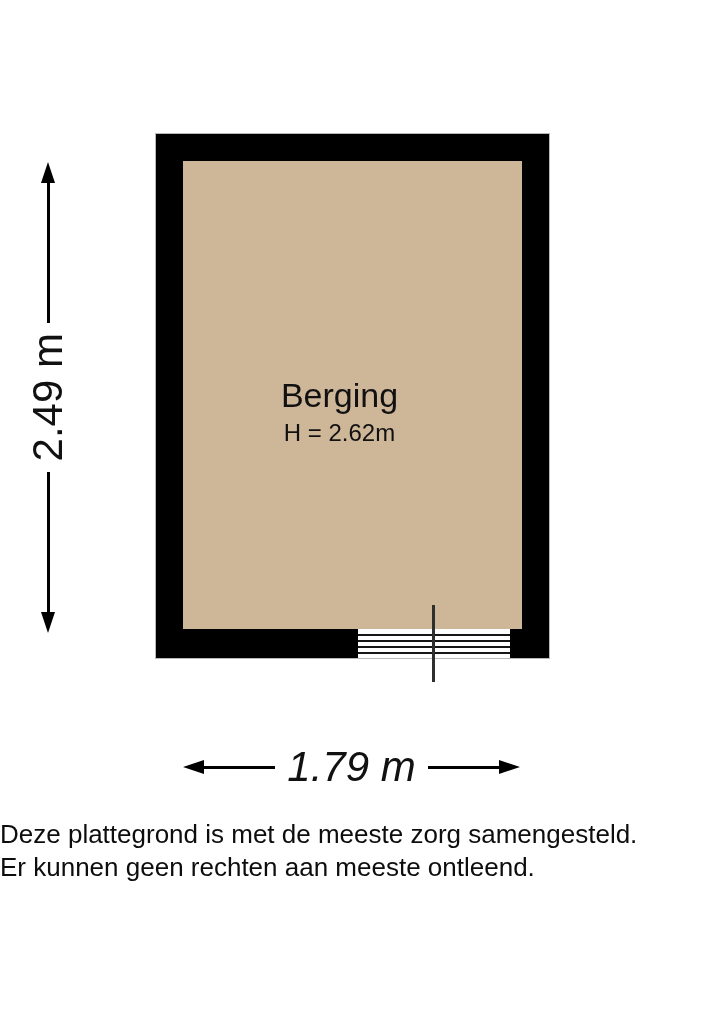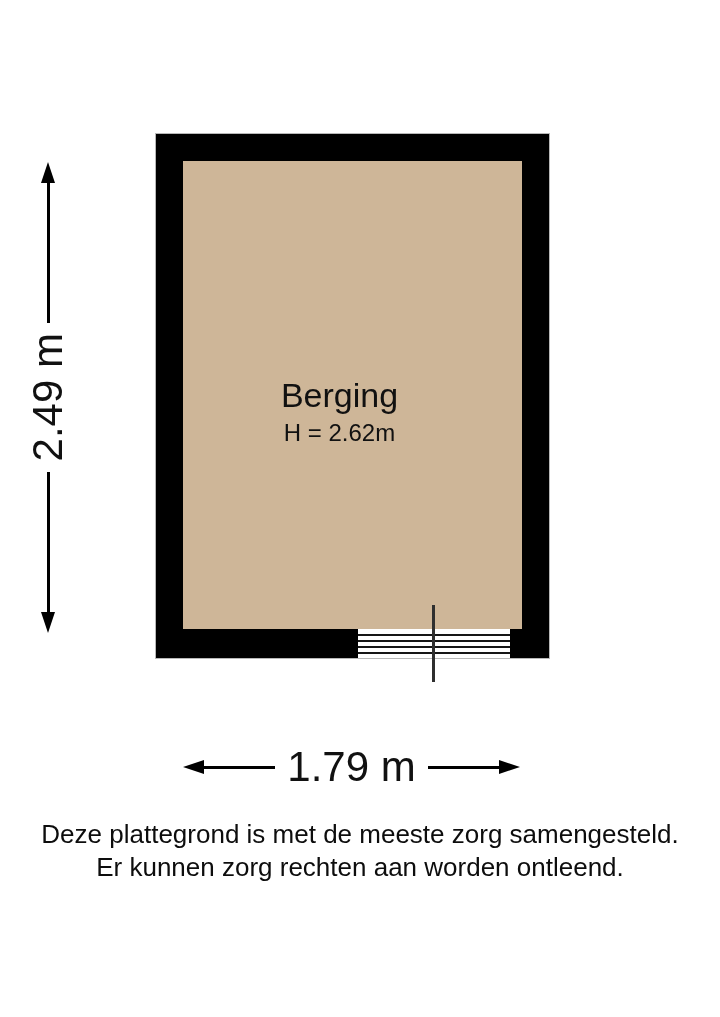--- a/index.html
+++ b/index.html
@@ -98,20 +98,21 @@
   }
   .hdim {
     position: absolute;
     left: 183px;
     top: 745px;
     width: 337px;
     height: 44px;
     display: flex;
     flex-direction: row;
     align-items: center;
+    font-style: italic;
   }
   .dim-line-v { width: 3px; flex: 1; background: #000000; }
   .dim-line-h { height: 3px; flex: 1; background: #000000; }
   .arrow-up {
     width: 0; height: 0;
     border-left: 7px solid transparent;
     border-right: 7px solid transparent;
     border-bottom: 21px solid #000000;
   }
   .arrow-down {
@@ -148,21 +149,21 @@
     margin: 0 12px;
     color: #111111;
   }
 
   
   .disclaimer {
     position: absolute;
     left: 0;
     top: 818px;
     width: 720px;
-    text-align: center;
+    text-align: left;
     font-size: 26px;
     line-height: 33px;
     color: #0d0d0d;
   }
 </style>
 </head>
 <body>
 
 <div class="plan-canvas">
 
@@ -193,16 +194,16 @@
   <div class="hdim">
     <div class="arrow-left"></div>
     <div class="dim-line-h"></div>
     <div class="hdim-label">1.79 m</div>
     <div class="dim-line-h"></div>
     <div class="arrow-right"></div>
   </div>
 
   <div class="disclaimer">
     <div>Deze plattegrond is met de meeste zorg samengesteld.</div>
-    <div>Er kunnen zorg rechten aan worden ontleend.</div>
+    <div>Er kunnen geen rechten aan meeste ontleend.</div>
   </div>
 
 </div>
 
 </body></html>

